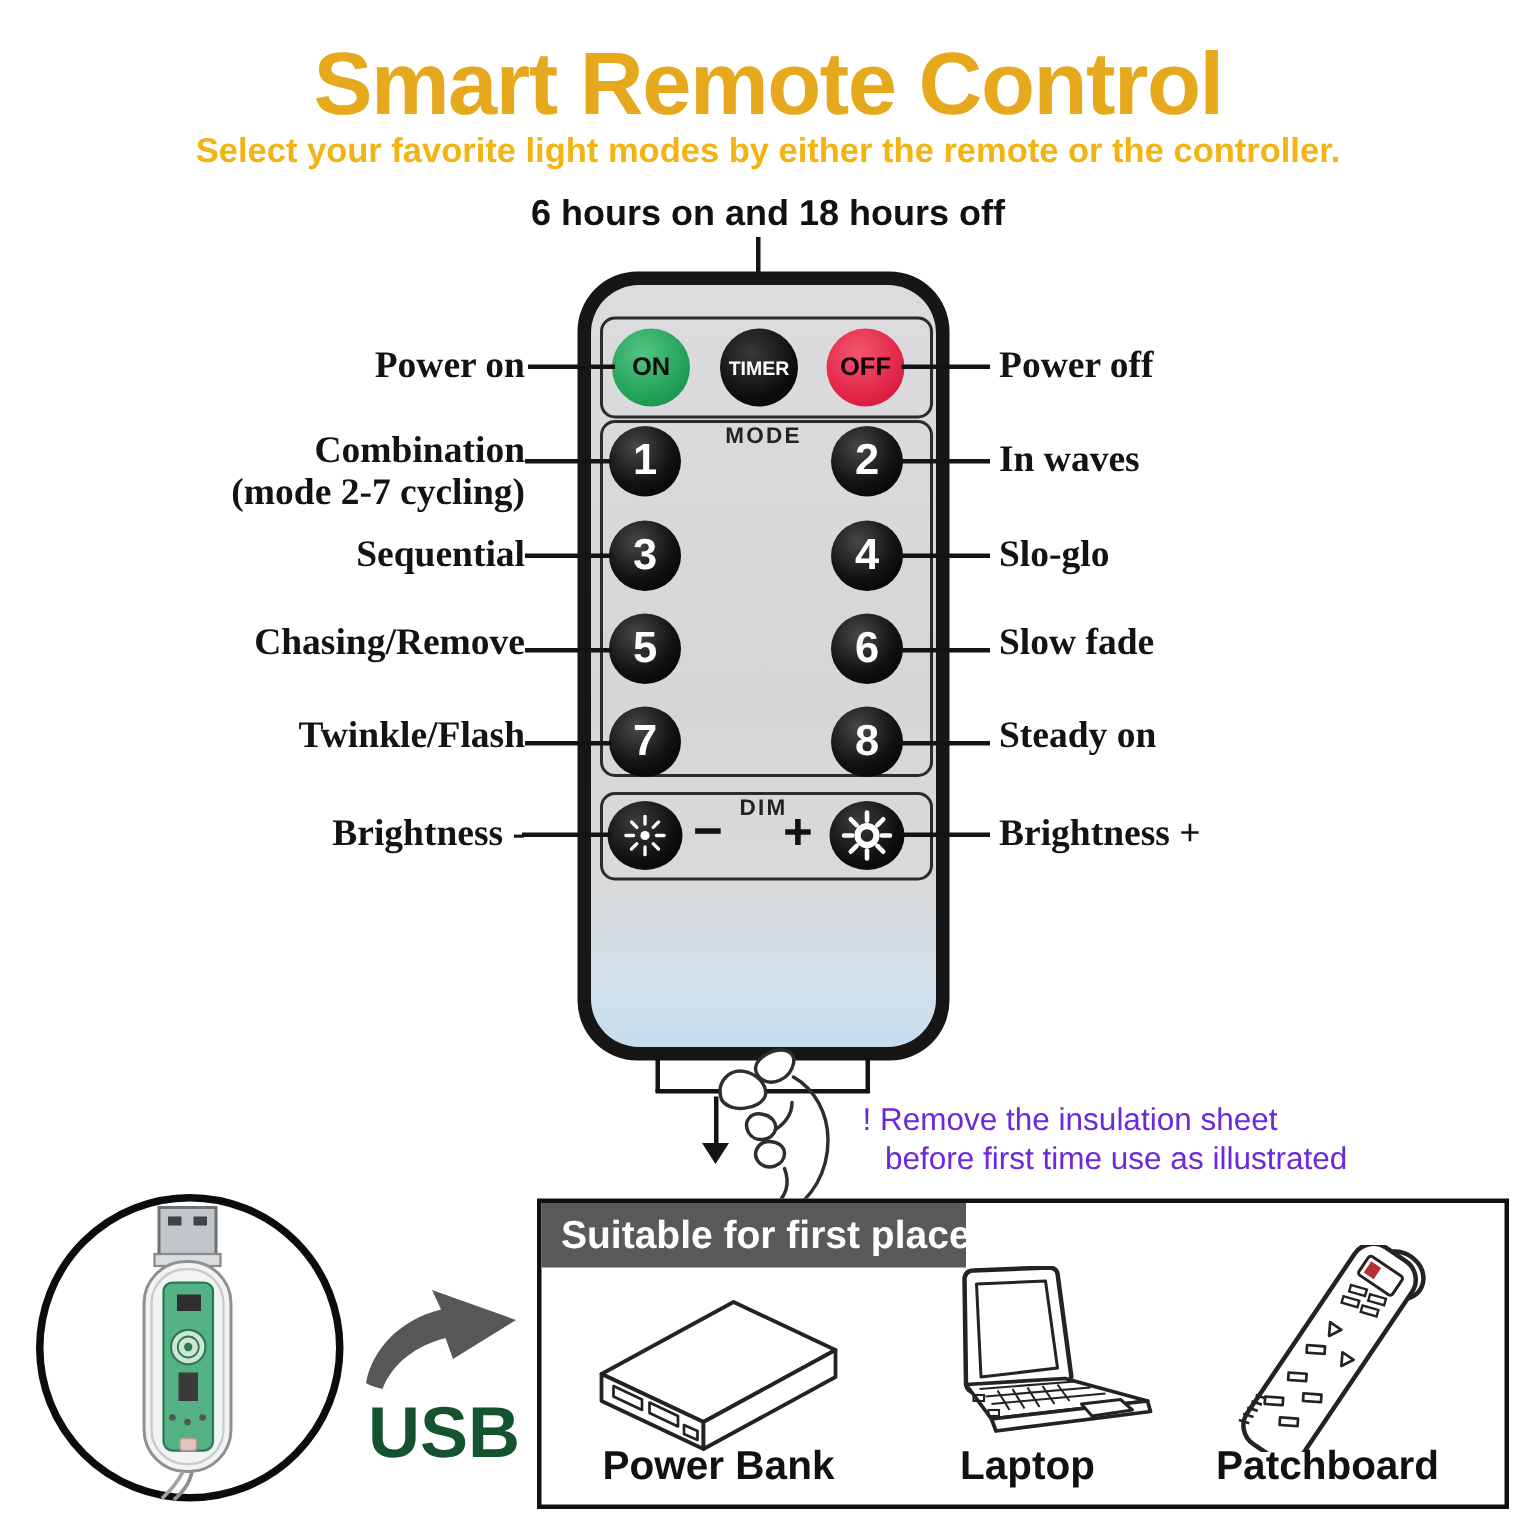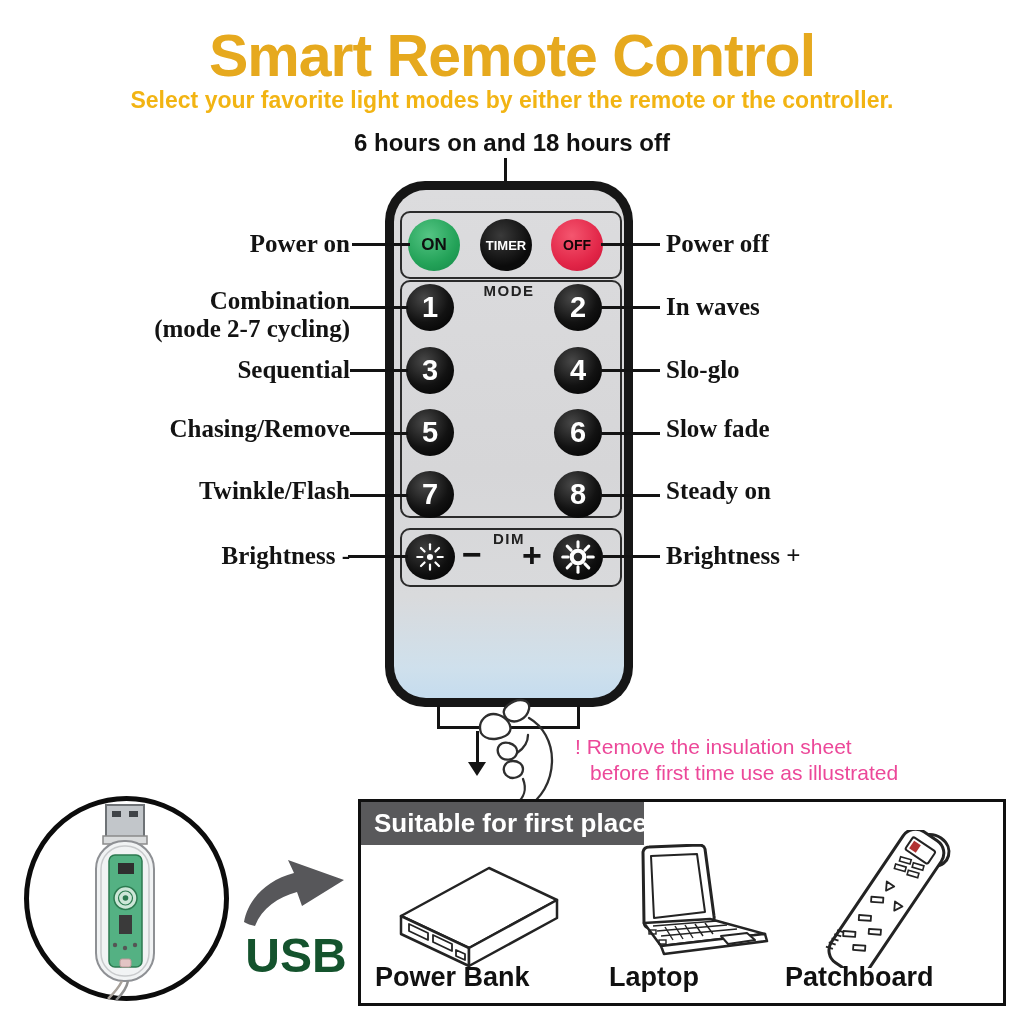--- a/index.html
+++ b/index.html
@@ -23,48 +23,48 @@
   .rlabel{position:absolute;left:15px;width:218px;text-align:center;font-size:15px;font-weight:bold;
           color:#222;letter-spacing:1.5px;}
   .pbtn{position:absolute;width:52px;height:52px;border-radius:50%;display:flex;align-items:center;
         justify-content:center;font-weight:bold;}
   .nbtn{position:absolute;width:48px;height:47px;border-radius:50%;color:#fff;font-size:29px;font-weight:bold;
         display:flex;align-items:center;justify-content:center;
         background:radial-gradient(circle at 38% 30%,#484848,#121212 55%,#000 95%);}
   .dimbtn{position:absolute;width:50px;height:46px;border-radius:50%;display:flex;align-items:center;
         justify-content:center;background:radial-gradient(circle at 38% 30%,#3d3d3d,#0e0e0e 60%,#000);}
   .dimsign{position:absolute;width:30px;text-align:center;font-size:34px;font-weight:bold;color:#131313;}
-  .warn{font-size:21px;color:#ec4899;white-space:nowrap;}
+  .warn{font-size:21px;color:#6d28d9;white-space:nowrap;}
   .usb-circle{left:24px;top:796px;width:205px;height:205px;border:5px solid #0c0c0c;border-radius:50%;box-sizing:border-box;}
   .usb-word{left:234px;top:928px;width:124px;font-size:48px;font-weight:bold;color:#14532d;}
   .suitbox{left:358px;top:799px;width:648px;height:207px;border:3px solid #101010;box-sizing:border-box;background:#fff;}
   .suithead{position:absolute;left:0;top:0;width:283px;height:43px;background:#59595b;color:#fff;
             font-size:26px;font-weight:bold;line-height:43px;padding-left:13px;box-sizing:border-box;white-space:nowrap;}
-  .suitlabel{position:absolute;top:160px;font-size:27px;font-weight:bold;color:#111;text-align:left;}
+  .suitlabel{position:absolute;top:160px;font-size:27px;font-weight:bold;color:#111;text-align:center;}
   .arrowhead{position:absolute;width:0;height:0;border-left:9px solid transparent;border-right:9px solid transparent;
              border-top:14px solid #151515;}
 </style>
 </head>
 <body>
 
 <div id="stage">
 
   <div class="abs subtitle ctr">Select your favorite light modes by either the remote or the controller.</div>
   <div class="abs title ctr">Smart Remote Control</div>
 
   <div class="abs timernote ctr">6 hours on and 18 hours off</div>
   <div class="abs vline" style="left:504px;top:158px;height:62px;"></div>
 
   <div class="abs remote">
     <div class="remote-body"></div>
 
     <div class="rbox" style="left:15px;top:30px;width:218px;height:64px;"></div>
     <div class="pbtn" style="left:23px;top:38px;background:radial-gradient(circle at 40% 32%,#55c584,#23a258 60%,#148747);color:#0e0e0e;font-size:17px;text-align:right;">ON</div>
     <div class="pbtn" style="left:95px;top:38px;background:radial-gradient(circle at 40% 32%,#3a3a3a,#0b0b0b 65%);color:#fff;font-size:13px;">TIMER</div>
-    <div class="pbtn" style="left:166px;top:38px;background:radial-gradient(circle at 40% 32%,#f4566f,#e22648 60%,#c81336);color:#140508;font-size:14px;">OFF</div>
+    <div class="pbtn" style="left:166px;top:38px;background:radial-gradient(circle at 40% 32%,#f4566f,#e22648 60%,#c81336);color:#140508;font-size:17px;">OFF</div>
 
     <div class="rbox" style="left:15px;top:99px;width:218px;height:234px;"></div>
     <div class="rlabel" style="top:101px;">MODE</div>
 
     <div class="nbtn" style="left:21px;top:103px;">1</div>
     <div class="nbtn" style="left:169px;top:103px;">2</div>
     <div class="nbtn" style="left:21px;top:166px;">3</div>
     <div class="nbtn" style="left:169px;top:166px;">4</div>
     <div class="nbtn" style="left:21px;top:228px;">5</div>
     <div class="nbtn" style="left:169px;top:228px;">6</div>

